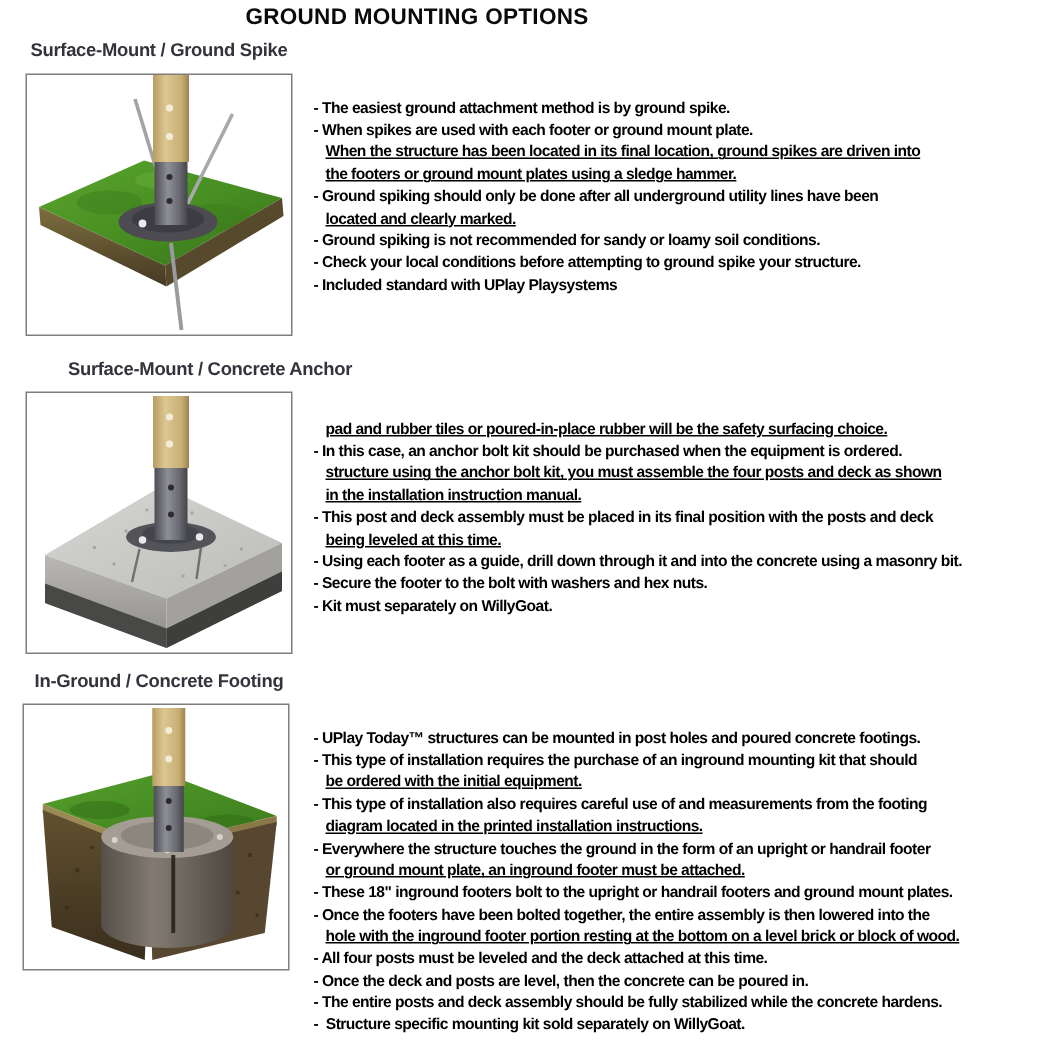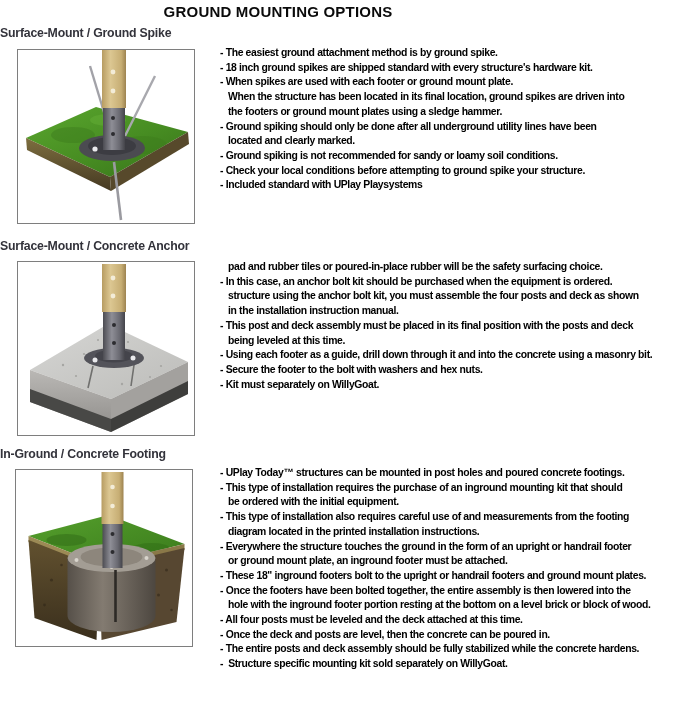--- a/index.html
+++ b/index.html
@@ -5,43 +5,43 @@
   html,body{margin:0;padding:0;}
   body{
     width:700px;height:706px;position:relative;background:#ffffff;
     font-family:"Liberation Sans",sans-serif;overflow:hidden;
   }
   .page-title{
     position:absolute;top:3px;left:0;width:556px;text-align:center;
     font-size:15px;font-weight:bold;color:#0a0a0a;letter-spacing:0.2px;
   }
   .section-heading{
-    position:absolute;left:0;width:212px;
+    position:absolute;left:0;width:212px;text-align:center;
     font-size:12.3px;font-weight:bold;color:#33333b;letter-spacing:-0.2px;
   }
   #heading-1{top:26px;}
-  #heading-2{top:239px;}
+  #heading-2{top:239px;margin-left:34px;}
   #heading-3{top:447px;}
   .img-box{
     position:absolute;left:17px;width:178px;height:175px;
     border:1px solid #7e7e7e;background:#fff;box-sizing:border-box;
   }
   #img-box-1{top:49px;}
   #img-box-2{top:261px;}
   #img-box-3{top:469px;left:15px;height:178px;}
   .img-box svg{display:block;width:100%;height:100%;}
-  .text-block{position:absolute;left:220px;}
+  .text-block{position:absolute;left:209px;margin-top:20px;}
   #text-1{top:46px;}
   #text-2{top:260px;}
   #text-3{top:466px;}
   .line{
     font-size:10.4px;line-height:14.7px;font-weight:bold;color:#000;
     letter-spacing:-0.35px;white-space:pre;
   }
-  .line[data-style="continuation"]{padding-left:8px;}
+  .line[data-style="continuation"]{padding-left:8px;text-decoration:underline;}
 </style>
 </head>
 <body>
 
 <div class="page-title">GROUND MOUNTING OPTIONS</div>
 
 <div class="section-heading" id="heading-1">Surface-Mount / Ground Spike</div>
 
 <div class="img-box" id="img-box-1">
   <svg viewBox="0 0 176 173">
@@ -92,21 +92,20 @@
     <rect x="84" y="0" width="24" height="58" fill="url(#postG)"></rect>
     <circle cx="95" cy="22" r="2.4" fill="#f3ecd8"></circle>
     <circle cx="95" cy="41" r="2.4" fill="#f3ecd8"></circle>
   </svg>
 </div>
 
 <div class="text-block" id="text-1">
 
     <div class="line" data-style="bullet">- The easiest ground attachment method is by ground spike.</div>
 
-    <div class="line" data-style="bullet">- 18 inch ground spikes are shipped standard with every structure's hardware kit.</div>
 
     <div class="line" data-style="bullet">- When spikes are used with each footer or ground mount plate.</div>
 
     <div class="line" data-style="continuation">When the structure has been located in its final location, ground spikes are driven into</div>
 
     <div class="line" data-style="continuation">the footers or ground mount plates using a sledge hammer.</div>
 
     <div class="line" data-style="bullet">- Ground spiking should only be done after all underground utility lines have been</div>
 
     <div class="line" data-style="continuation">located and clearly marked.</div>

